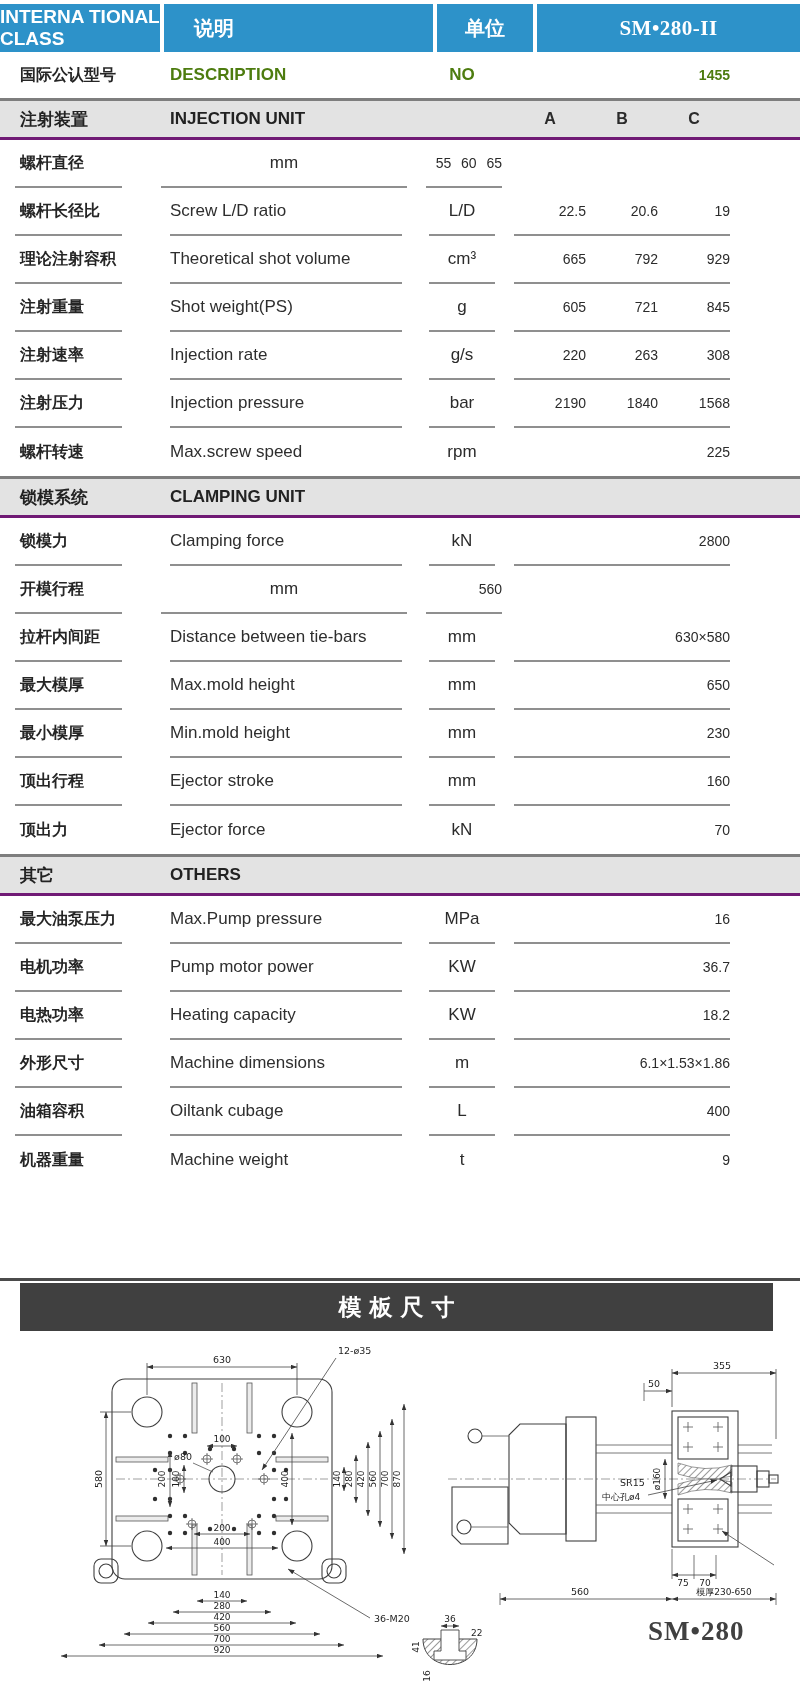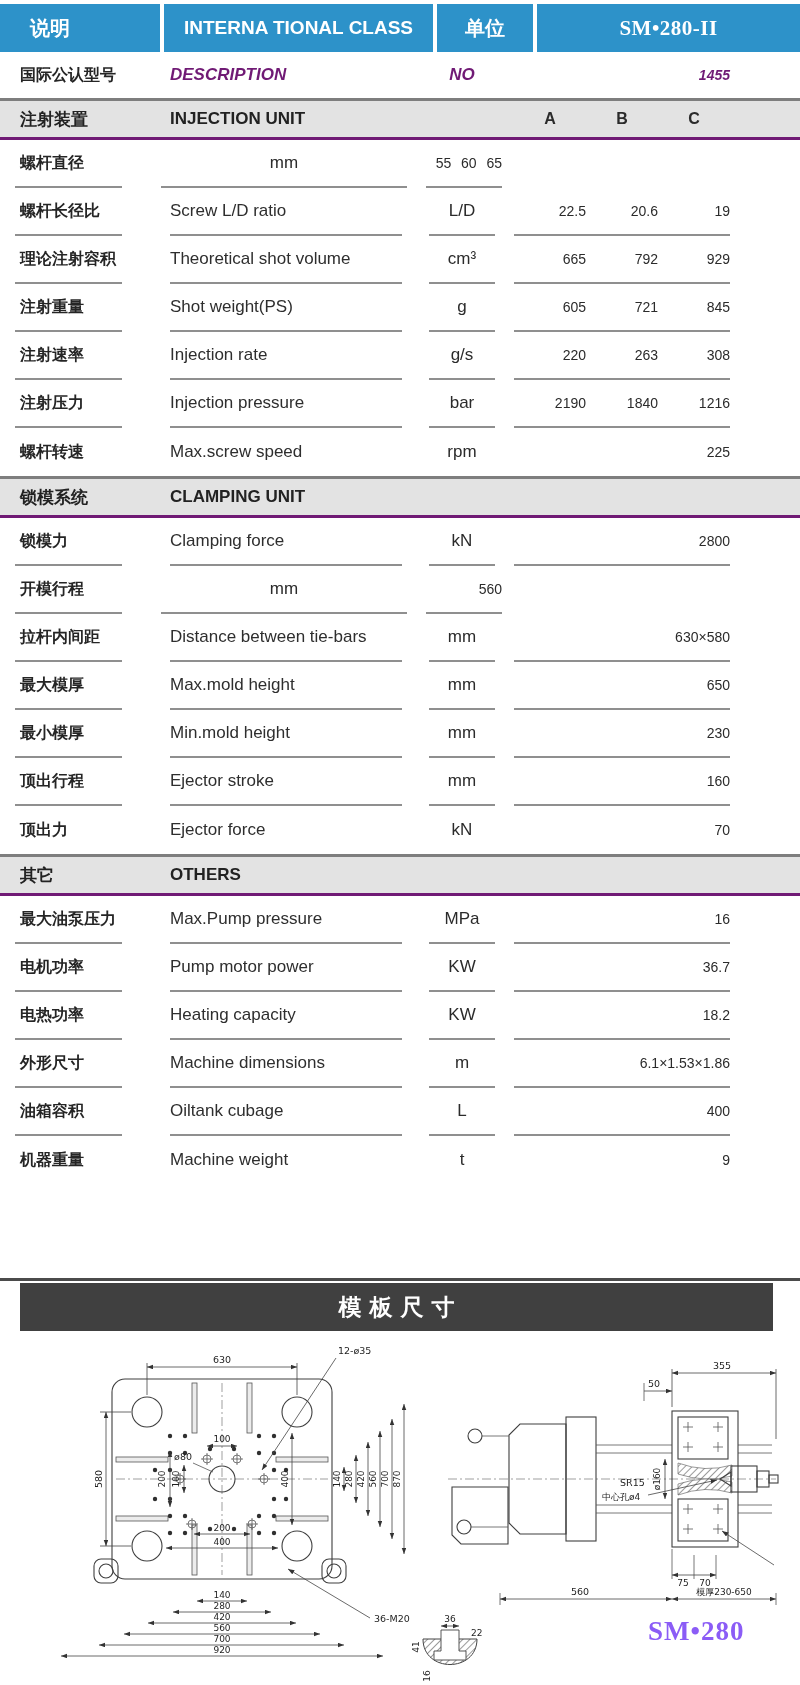--- a/index.html
+++ b/index.html
@@ -24,21 +24,21 @@
   .row { display:grid; grid-template-columns:150px 268px 88px 228px 66px; height:48px; }
   .row > div { display:flex; align-items:center; box-sizing:border-box; }
   .cl { margin-left:15px; margin-right:28px; padding-left:5px; font-size:16px; font-weight:bold; color:#252525; }
   .cd { margin-left:20px; margin-right:16px; font-size:17px; color:#2e2e2e; }
   .cu { margin-left:11px; margin-right:11px; justify-content:center; font-size:17px; }
   .cv { margin-left:8px; margin-right:4px; }
   .cv span { flex:1; text-align:right; font-size:14px; }
   .u { border-bottom:2px solid #8f8f8f; }
   .row.nl .u { border-bottom:none; }
   .subhead { height:46px; }
-  .subhead .cd, .subhead .cu, .subhead .cv span { font-weight:bold; color:#701a75;font-style:italic; }
+  .subhead .cd, .subhead .cu, .subhead .cv span { font-weight:bold; color:#4d7c0f; }
   
   .secbar {
     display:grid; grid-template-columns:150px 268px 88px 228px 66px; height:42px;
     background:#e3e3e3; border-top:3px solid #7e7e7e; border-bottom:3px solid #701a75;
     box-sizing:border-box;
   }
   .secbar > div { display:flex; align-items:center; box-sizing:border-box; }
   .secbar .s-cn { padding-left:20px; font-size:17px; font-weight:bold; color:#222; }
   .secbar .s-en { padding-left:20px; font-size:17px; font-weight:bold; color:#222; }
   .secbar .s-cols { margin-left:8px; margin-right:4px; }
@@ -46,40 +46,40 @@
   
   .divider { position:absolute; top:1278px; left:0; width:800px; height:3px; background:#4b4b4b; }
   .banner {
     position:absolute; top:1283px; left:20px; width:753px; height:48px; background:#404040;
     color:#fff; display:flex; align-items:center; justify-content:center;
     font-size:23px; font-weight:bold; letter-spacing:8px; padding-left:8px; box-sizing:border-box;
   }
   .drawing { position:absolute; top:1339px; left:20px; width:760px; height:346px; }
   .model {
     position:absolute; left:648px; top:1616px; font-family:"Liberation Serif", serif;
-    font-weight:bold; font-size:27px; color:#8b5cf6; letter-spacing:1px;
+    font-weight:bold; font-size:27px; color:#404040; letter-spacing:1px;
   }
   
   .ln   { stroke:#3f3f3f; stroke-width:1.1; fill:none; }
   .thin { stroke:#555;    stroke-width:0.8; fill:none; }
   .dim  { stroke:#444;    stroke-width:0.8; fill:none; }
   .cll  { stroke:#777;    stroke-width:0.7; stroke-dasharray:9 3 2 3; fill:none; }
   .slot { stroke:#555;    stroke-width:0.8; fill:#ececec; }
   .dot  { fill:#2f2f2f; }
   text.d { font-family:"DejaVu Sans", sans-serif; font-size:9.5px; fill:#1e1e1e; }
   text.ds { font-family:"DejaVu Sans", sans-serif; font-size:9px; fill:#1e1e1e; }
 </style>
 </head>
 <body>
 
 <div>
 
   <div class="thead">
+    <div class="th th2">INTERNA TIONAL CLASS</div>
     <div class="th th1">说明</div>
-    <div class="th th2">INTERNA TIONAL CLASS</div>
     <div class="th th3">单位</div>
     <div class="th th4">SM•280-II</div>
   </div>
 
   <div class="table">
 
     <div class="row subhead">
       <div class="cl">
           <span>国际公认型号</span>
         </div>
@@ -195,21 +195,21 @@
         </div>
       <div class="cd u">
           <span>Injection pressure</span>
         </div>
       <div class="cu u">
           <span>bar</span>
         </div>
       <div class="cv u">
         <span>2190</span>
         <span>1840</span>
-        <span>1216</span>
+        <span>1568</span>
       </div>
         <div class="cm"></div>
     </div>
     <div class="row nl">
       <div class="cl u">
           <span>螺杆转速</span>
         </div>
       <div class="cd u">
           <span>Max.screw speed</span>
         </div>

